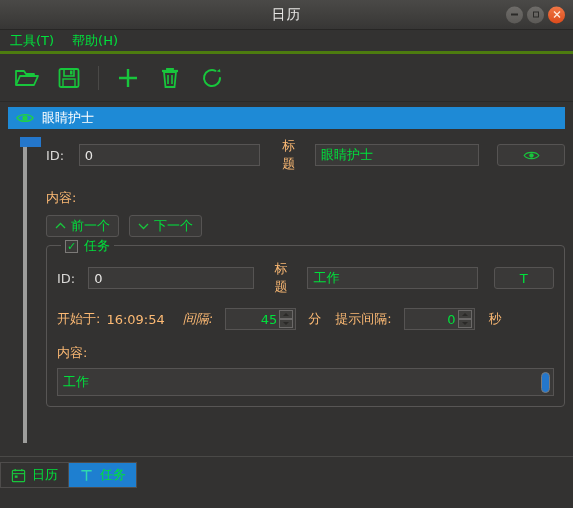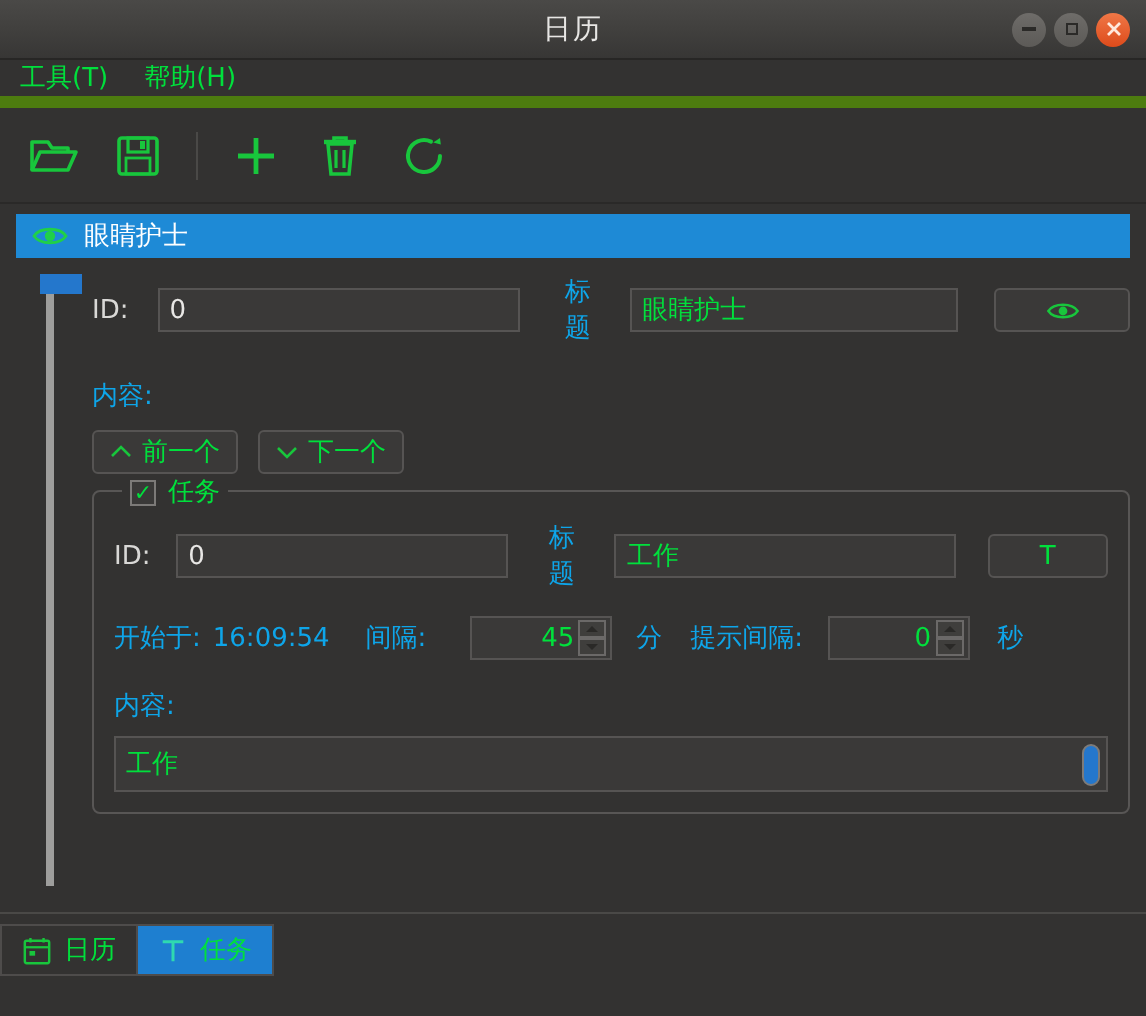--- a/index.html
+++ b/index.html
@@ -36,21 +36,21 @@
   .win-btn.min { background: linear-gradient(to bottom,#6e6c69,#5c5a57); color:#2a2927; }
   .win-btn.max { background: linear-gradient(to bottom,#6e6c69,#5c5a57); color:#2a2927; }
   .win-btn.close { background: linear-gradient(to bottom,#f07746,#dd4b1b); color:#fff2e8; }
   .win-btn .bar { width:7px; height:1.5px; background:#2b2a28; display:block; }
   .win-btn .sq { width:6px; height:6px; border:1.5px solid #2b2a28; display:block; }
 
   
   .menubar {
     height: 24px; background: #333231;
     display: flex; align-items: center; padding-left: 10px; gap: 18px;
-    border-bottom: 6px solid #4d7c0f;
+    border-bottom: 3px solid #4d7c0f;
   }
   .menu-item { font-size: 13px; color: #00e03c; cursor: default; }
 
   
   .toolbar {
     height: 48px; background: #333231;
     display: flex; align-items: center; padding-left: 12px; gap: 12px;
     border-bottom: 1px solid #2a2928;
   }
   .tool-btn {
@@ -76,21 +76,21 @@
   .vscroll {
     position: absolute; left: 20px; top: 8px; width: 9px; height: 306px;
   }
   .vscroll .track { position:absolute; left:3px; top:10px; width:4px; height:296px; background:#9e9e9c; }
   .vscroll .thumb { position:absolute; left:0; top:0; width:21px; height:10px; background:#2477cc; }
 
   .form { position: absolute; left: 46px; top: 8px; right: 8px; }
 
   .row { display: flex; align-items: center; }
 
-  .lbl { color: #0ea5e9; font-size: 13px; }
+  .lbl { color: #fdba74; font-size: 13px; }
   .lbl-white { color: #d9d8d6; font-size: 13px; }
 
   .field {
     background: #3a3938; border: 1px solid #565453;
     height: 22px; display: flex; align-items: center; padding: 0 5px;
     font-size: 13px; color: #00e03c;
   }
   .field.white-val { color: #e8e7e5; }
 
   .btn {
@@ -313,21 +313,21 @@
           <span class="lbl-white" style="width:24px;">ID:</span>
           <div class="field white-val" style="width:172px;">0</div>
           <span class="lbl" style="margin-left:12px;">标题</span>
           <div class="field" style="width:176px;">工作</div>
           <div class="btn" style="width:62px;margin-left:8px;">T</div>
         </div>
 
         <div class="row" style="gap:6px;margin-top:12px;">
           <span class="lbl">开始于:</span>
           <span class="lbl" style="margin-right:12px;">16:09:54</span>
-          <span class="lbl" style="margin-right:16px;">间隔:</span>
+          <span class="lbl" style="margin-right:6px;font-style:italic;">间隔:</span>
           <div class="spin">
             <span class="val">45</span>
             <div class="arrows">
               <div class="up">
                   <span></span>
                 </div>
               <div class="dn">
                   <span></span>
                 </div>
             </div>

